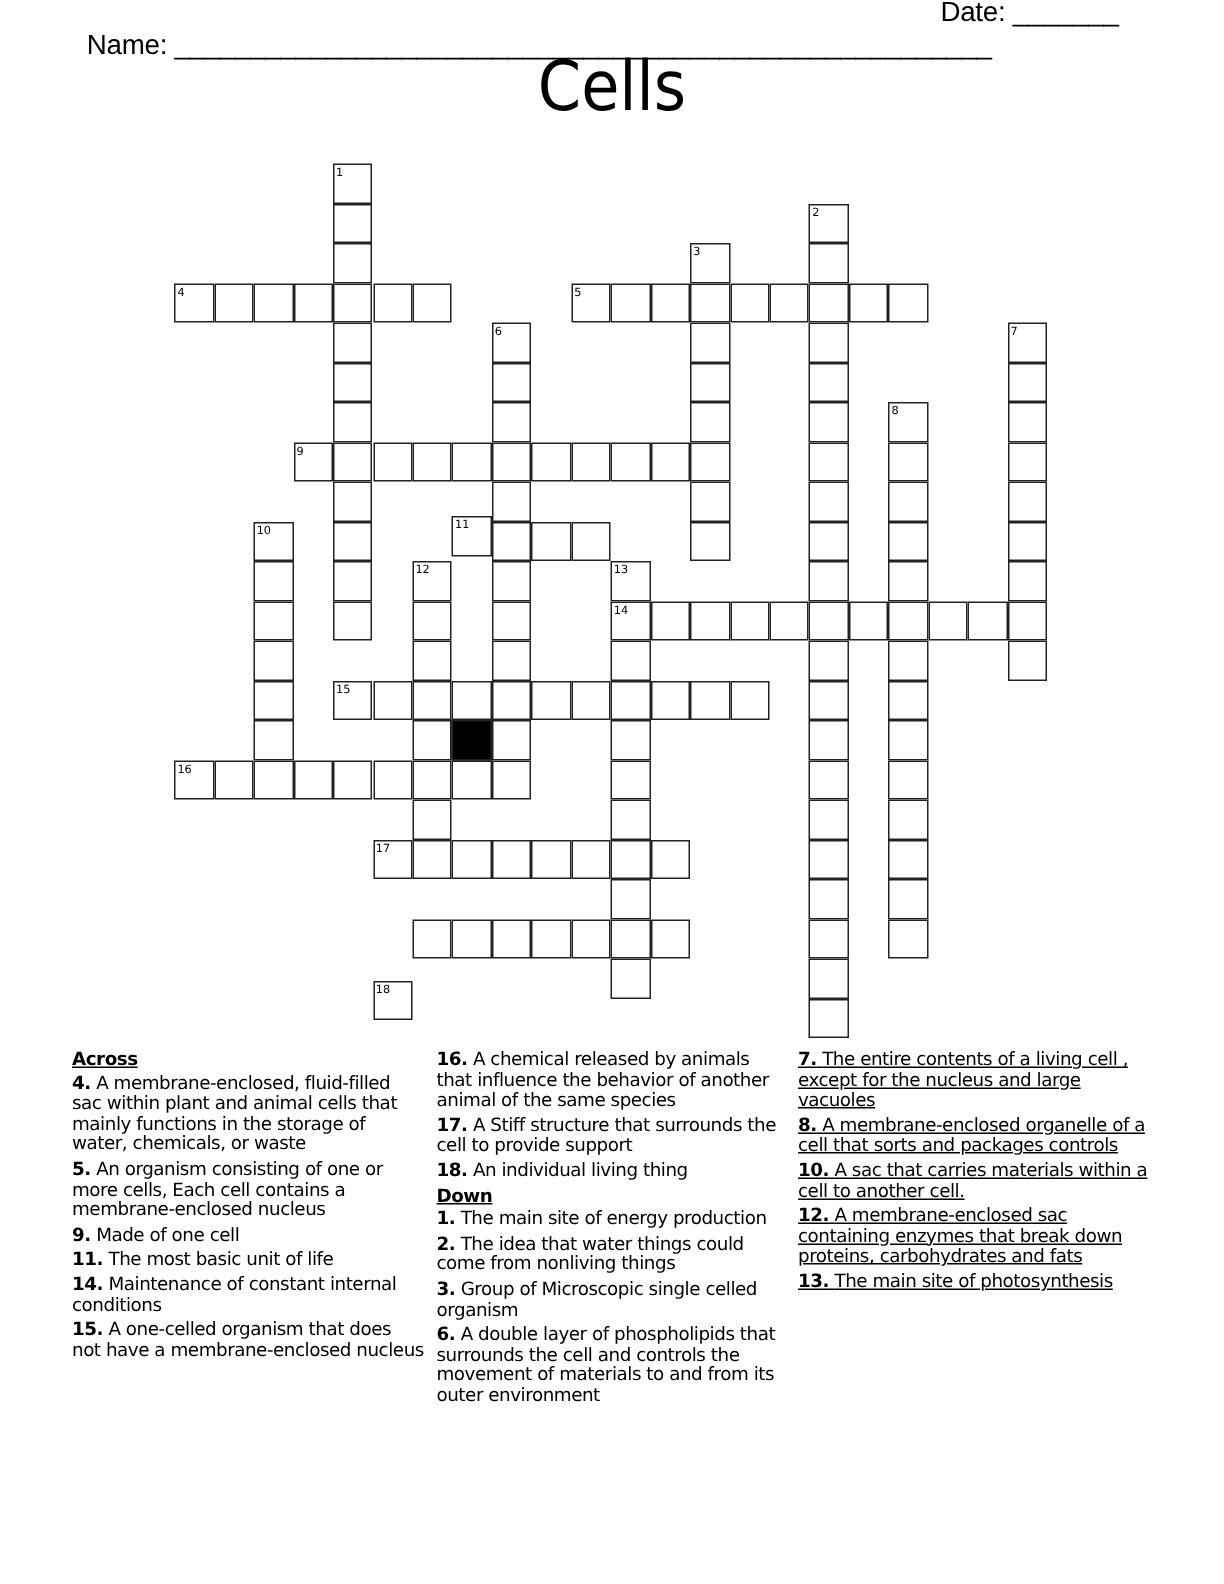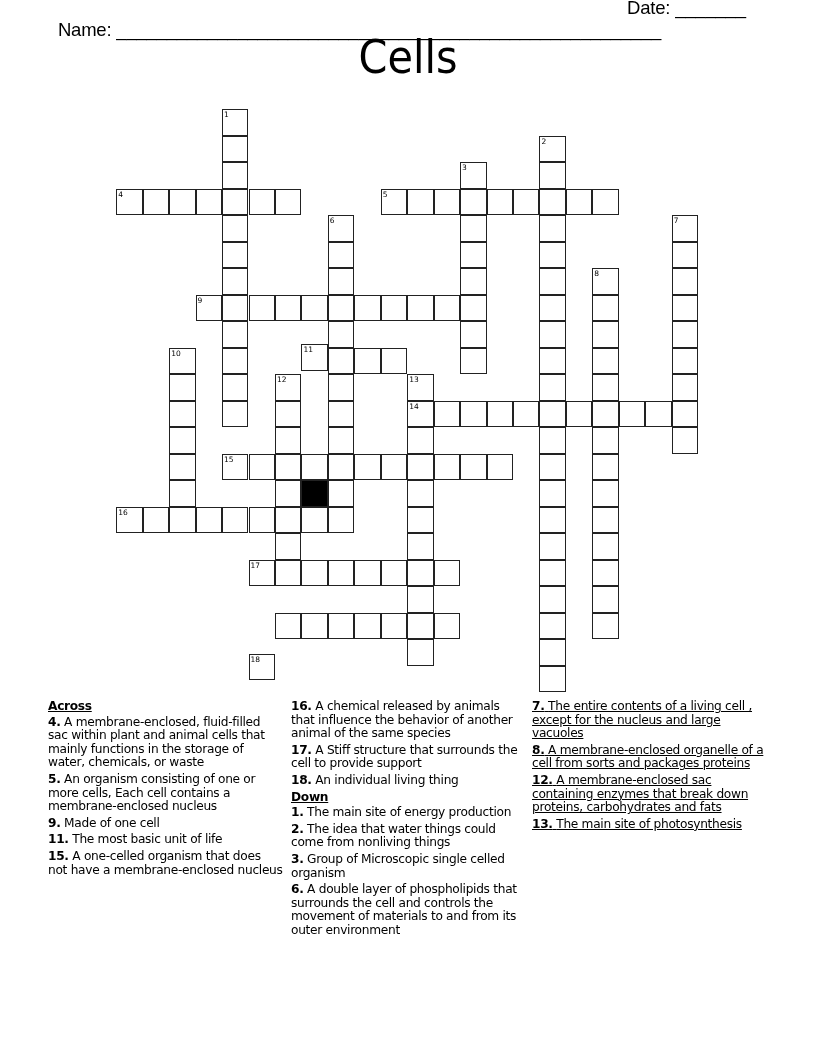--- a/index.html
+++ b/index.html
@@ -227,31 +227,33 @@
     <div class="cell black" style="left: 185.15px; top: 371px;"></div>
   </div>
 
 <div class="clues">
   <div class="col" style="left:48px; width:235px;">
     <div class="section-head">Across</div>
     <div class="clue"><b>4.</b> <span>A membrane-enclosed, fluid-filled sac within plant and animal cells that mainly functions in the storage of water, chemicals, or waste</span></div>
     <div class="clue"><b>5.</b> <span>An organism consisting of one or more cells, Each cell contains a membrane-enclosed nucleus</span></div>
     <div class="clue"><b>9.</b> <span>Made of one cell</span></div>
     <div class="clue"><b>11.</b> <span>The most basic unit of life</span></div>
+    <div class="clue"><b>14.</b> <span>Maintenance of constant internal conditions</span></div>
     <div class="clue"><b>15.</b> <span>A one-celled organism that does not have a membrane-enclosed nucleus</span></div>
   </div>
   <div class="col" style="left:291px; width:232px;">
     <div class="clue"><b>16.</b> <span>A chemical released by animals that influence the behavior of another animal of the same species</span></div>
     <div class="clue"><b>17.</b> <span>A Stiff structure that surrounds the cell to provide support</span></div>
     <div class="clue"><b>18.</b> <span>An individual living thing</span></div>
     <div class="section-head">Down</div>
     <div class="clue"><b>1.</b> <span>The main site of energy production</span></div>
     <div class="clue"><b>2.</b> <span>The idea that water things could come from nonliving things</span></div>
     <div class="clue"><b>3.</b> <span>Group of Microscopic single celled organism</span></div>
     <div class="clue"><b>6.</b> <span>A double layer of phospholipids that surrounds the cell and controls the movement of materials to and from its outer environment</span></div>
   </div>
   <div class="col" style="left:532px; width:240px;text-decoration:underline;">
     <div class="clue"><b>7.</b> <span>The entire contents of a living cell , except for the nucleus and large vacuoles</span></div>
-    <div class="clue"><b>8.</b> <span>A membrane-enclosed organelle of a cell from sorts and packages proteins</span></div>
+    <div class="clue"><b>8.</b> <span>A membrane-enclosed organelle of a cell that sorts and packages controls</span></div>
+    <div class="clue"><b>10.</b> <span>A sac that carries materials within a cell to another cell.</span></div>
     <div class="clue"><b>12.</b> <span>A membrane-enclosed sac containing enzymes that break down proteins, carbohydrates and fats</span></div>
     <div class="clue"><b>13.</b> <span>The main site of photosynthesis</span></div>
   </div>
 </div>
 
 </body></html>

